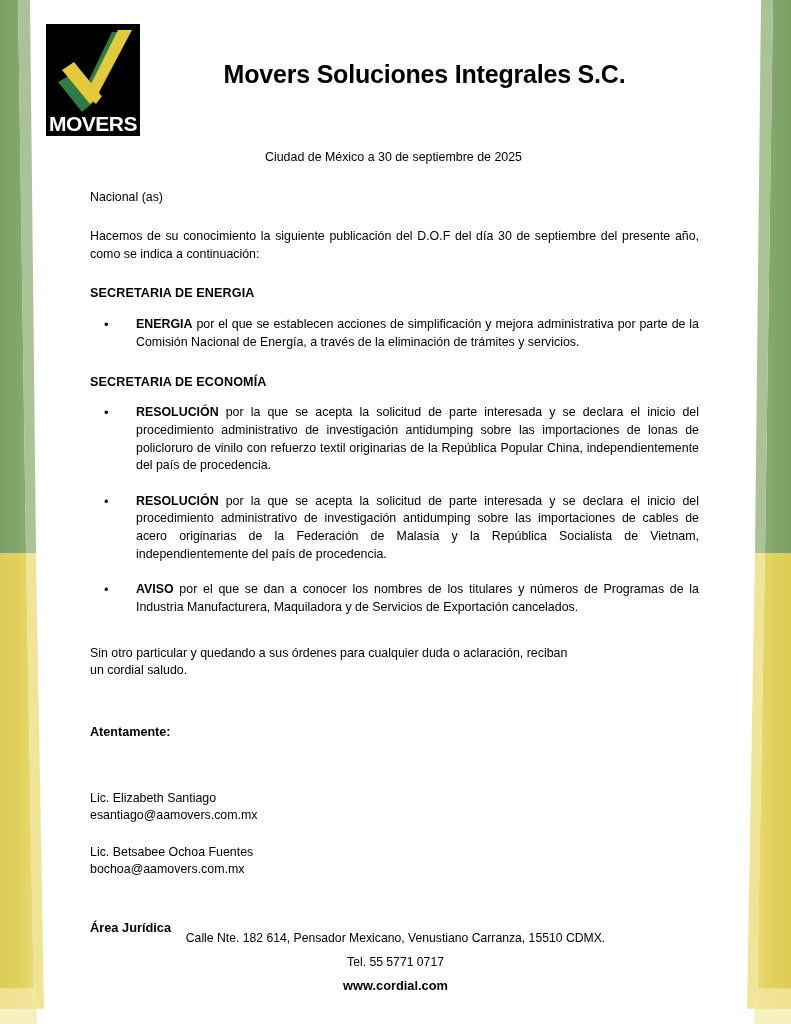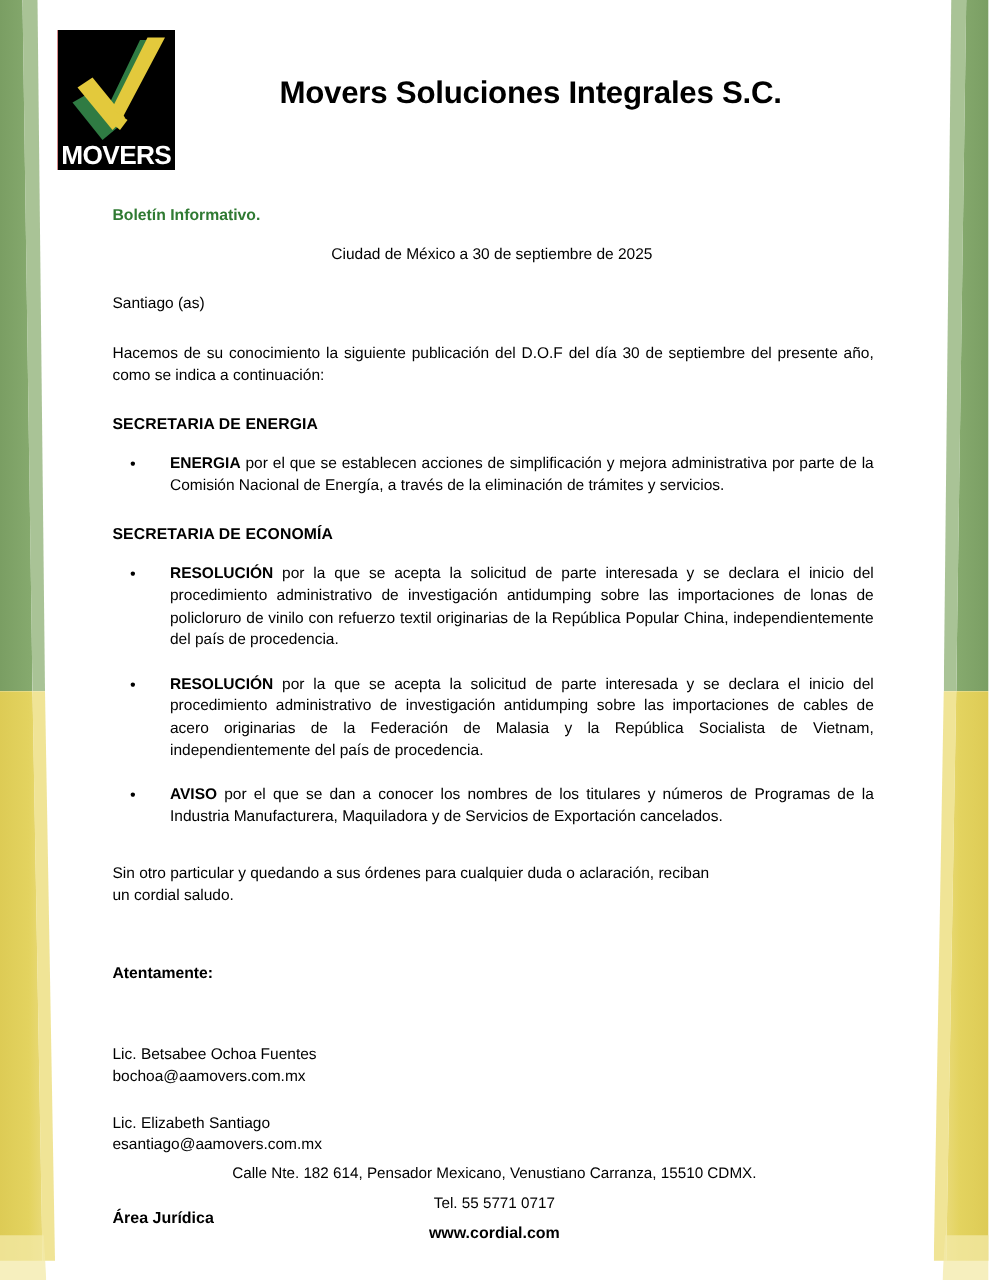--- a/index.html
+++ b/index.html
@@ -252,25 +252,24 @@
         <polygon points="42,62 56,72 50,80 38,70" fill="#e3c93c"></polygon>
         <text x="47" y="107" fill="#ffffff" font-family="Liberation Sans, sans-serif" font-size="21" font-weight="bold" text-anchor="middle" letter-spacing="-0.5">MOVERS</text>
       </svg>
     </div>
 
     <div class="company-title">Movers Soluciones Integrales S.C.</div>
   </div>
 
   <div class="body-col">
 
-    <div class="bulletin-label">Boletín Informativo.</div>
 
     <div class="city-date">Ciudad de México a 30 de septiembre de 2025</div>
 
-    <div class="greeting">Santiago (as)</div>
+    <div class="greeting">Nacional (as)</div>
 
     <div class="intro">Hacemos de su conocimiento la siguiente publicación del D.O.F del día 30 de septiembre del presente año, como se indica a continuación:</div>
 
     <div class="dept-heading">SECRETARIA DE ENERGIA</div>
 
     <div class="bullet-list">
       <div class="bullet-item">
         <span class="bullet-dot">•</span>
         <span class="bullet-text"><b>ENERGIA</b><span> por el que se establecen acciones de simplificación y mejora administrativa por parte de la Comisión Nacional de Energía, a través de la eliminación de trámites y servicios.</span></span>
       </div>
@@ -298,26 +297,26 @@
 
     <div class="closing">
       <div>Sin otro particular y quedando a sus órdenes para cualquier duda o aclaración, reciban</div>
       <div class="line2">un cordial saludo.</div>
     </div>
 
     <div class="sign-off">Atentamente:</div>
 
     <div class="signers">
       <div class="signer">
+        <div>Lic. Elizabeth Santiago</div>
+        <div class="signer-email">esantiago@aamovers.com.mx</div>
+      </div>
+      <div class="signer">
         <div>Lic. Betsabee Ochoa Fuentes</div>
         <div class="signer-email">bochoa@aamovers.com.mx</div>
-      </div>
-      <div class="signer">
-        <div>Lic. Elizabeth Santiago</div>
-        <div class="signer-email">esantiago@aamovers.com.mx</div>
       </div>
     </div>
 
     <div class="area-label">Área Jurídica</div>
   </div>
 
   <div class="footer">
     <div>Calle Nte. 182 614, Pensador Mexicano, Venustiano Carranza, 15510 CDMX.</div>
     <div>Tel. 55 5771 0717</div>
     <div class="site">www.cordial.com</div>

